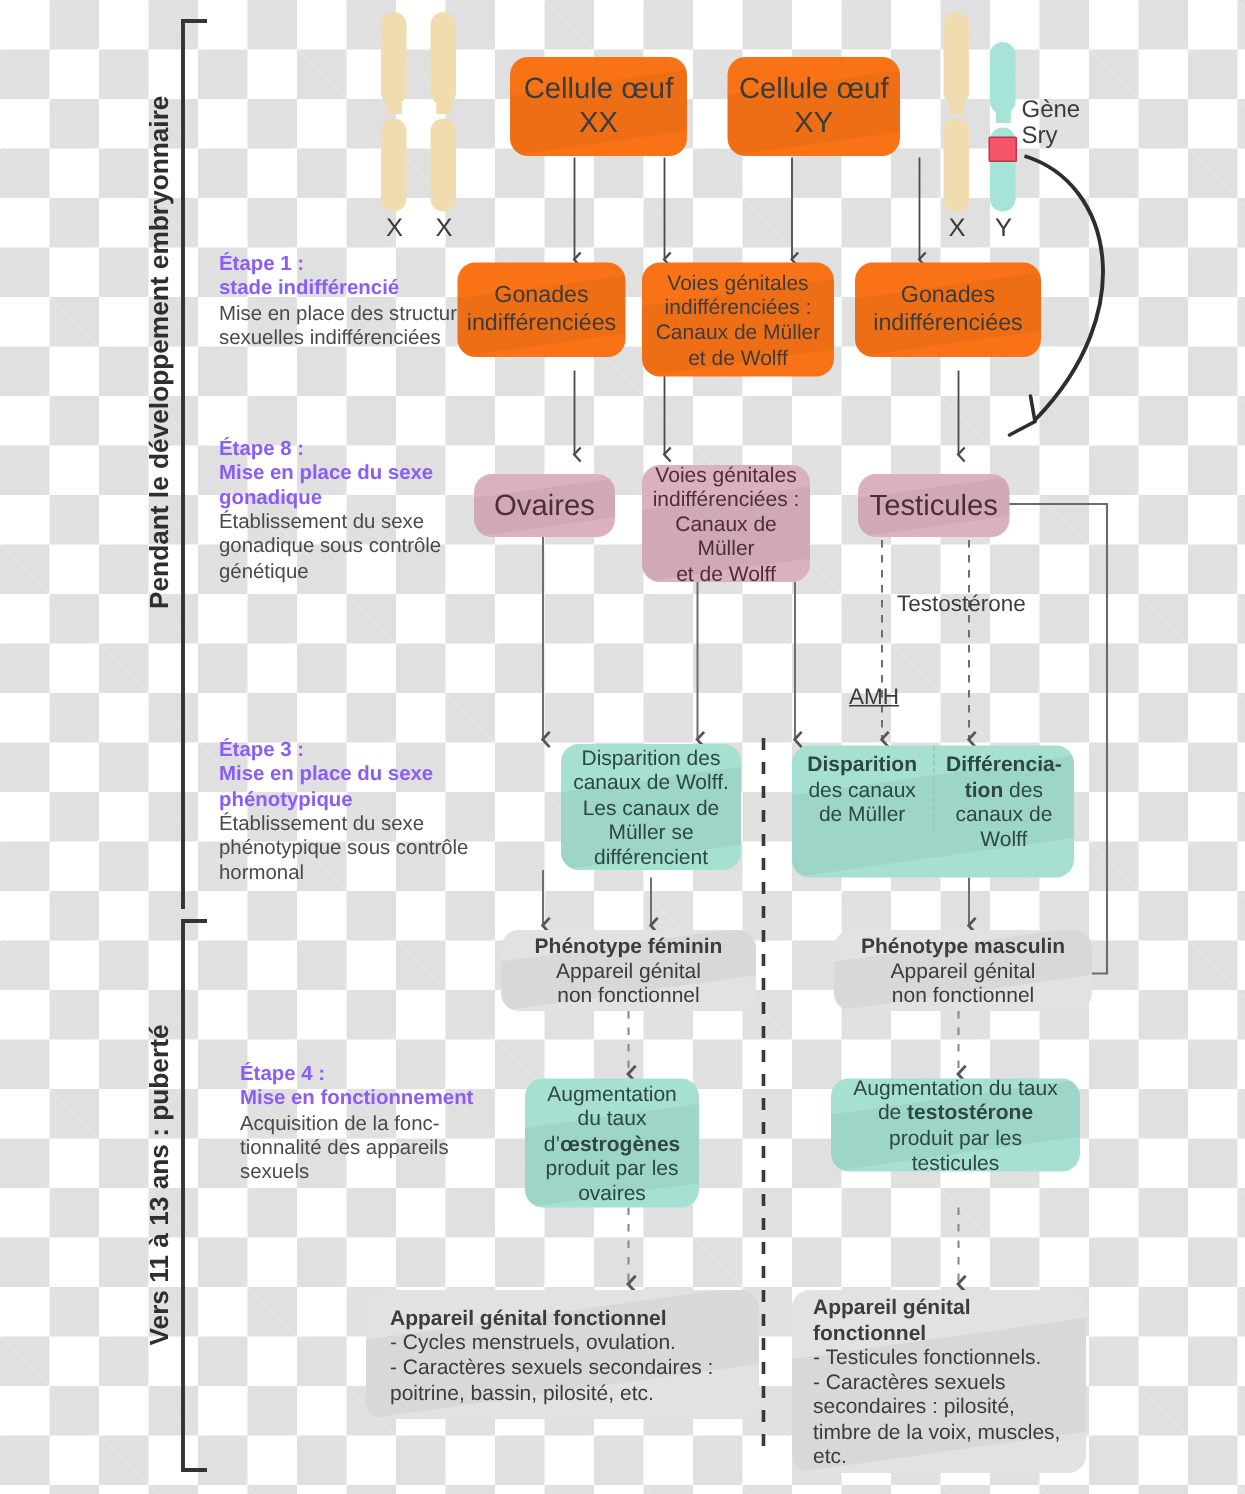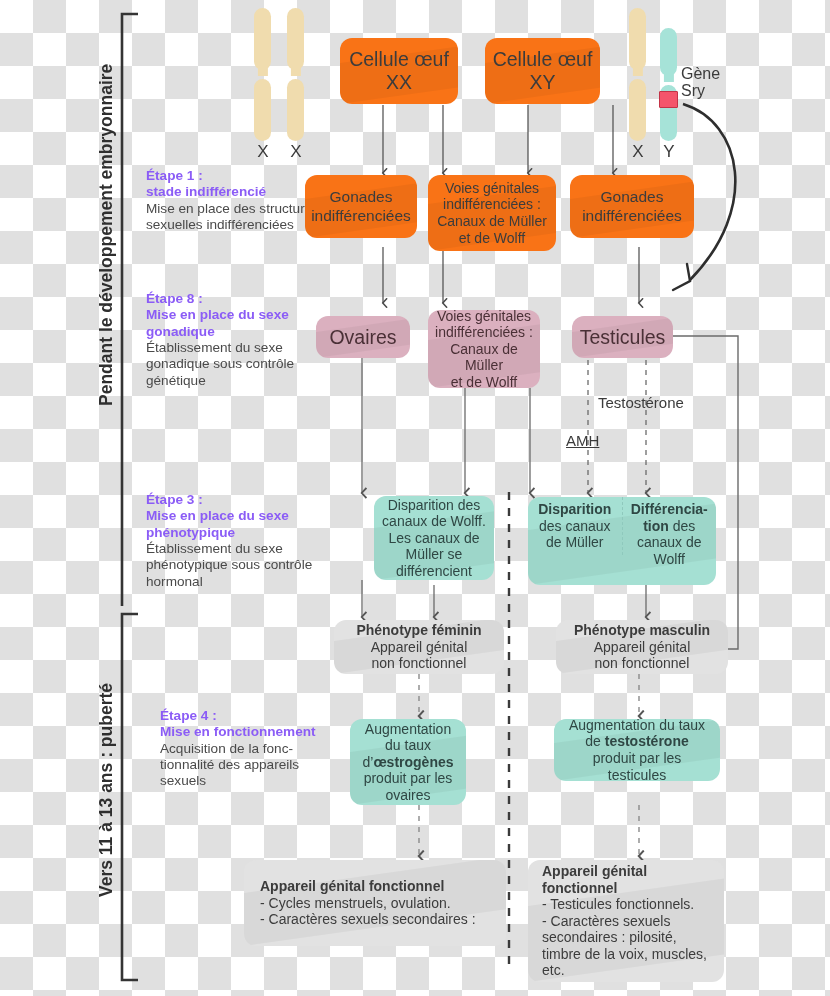--- a/index.html
+++ b/index.html
@@ -267,21 +267,21 @@
       <div>et de Wolff</div>
     </div>
   </div>
   <div class="box pink t19" style="left:572px;top:316px;width:101px;height:42px;">
     <div class="inner">
         <div>Testicules</div>
       </div>
   </div>
 
   <div class="flabel" style="left:598px;top:394px;">Testostérone</div>
-  <div class="flabel" style="left:566px;top:432px;text-decoration:underline;">AMH</div>
+  <div class="flabel" style="left:566px;top:456px;text-decoration:underline;">AMH</div>
 
   <div class="box green t14" style="left:374px;top:496px;width:120px;height:84px;align-items:center;">
     <div class="inner">
       <div>Disparition des</div>
       <div>canaux de Wolff.</div>
       <div>Les canaux de</div>
       <div>Müller se</div>
       <div>différencient</div>
     </div>
   </div>
@@ -335,20 +335,21 @@
       <div>produit par les</div>
       <div>testicules</div>
     </div>
   </div>
 
   <div class="box plain lbox t14" style="left:244px;top:860px;width:262px;height:86px;justify-content:center;">
     <div class="inner" style="width:100%;padding-left:16px;">
       <div><b>Appareil génital fonctionnel</b></div>
       <div>- Cycles menstruels, ovulation.</div>
       <div>- Caractères sexuels secondaires :</div>
+      <div>poitrine, bassin, pilosité, etc.</div>
     </div>
   </div>
   <div class="box plain lbox t14" style="left:528px;top:860px;width:196px;height:122px;justify-content:center;">
     <div class="inner" style="width:100%;padding-left:14px;">
       <div><b>Appareil génital</b></div>
       <div><b>fonctionnel</b></div>
       <div>- Testicules fonctionnels.</div>
       <div>- Caractères sexuels</div>
       <div>secondaires : pilosité,</div>
       <div>timbre de la voix, muscles,</div>

